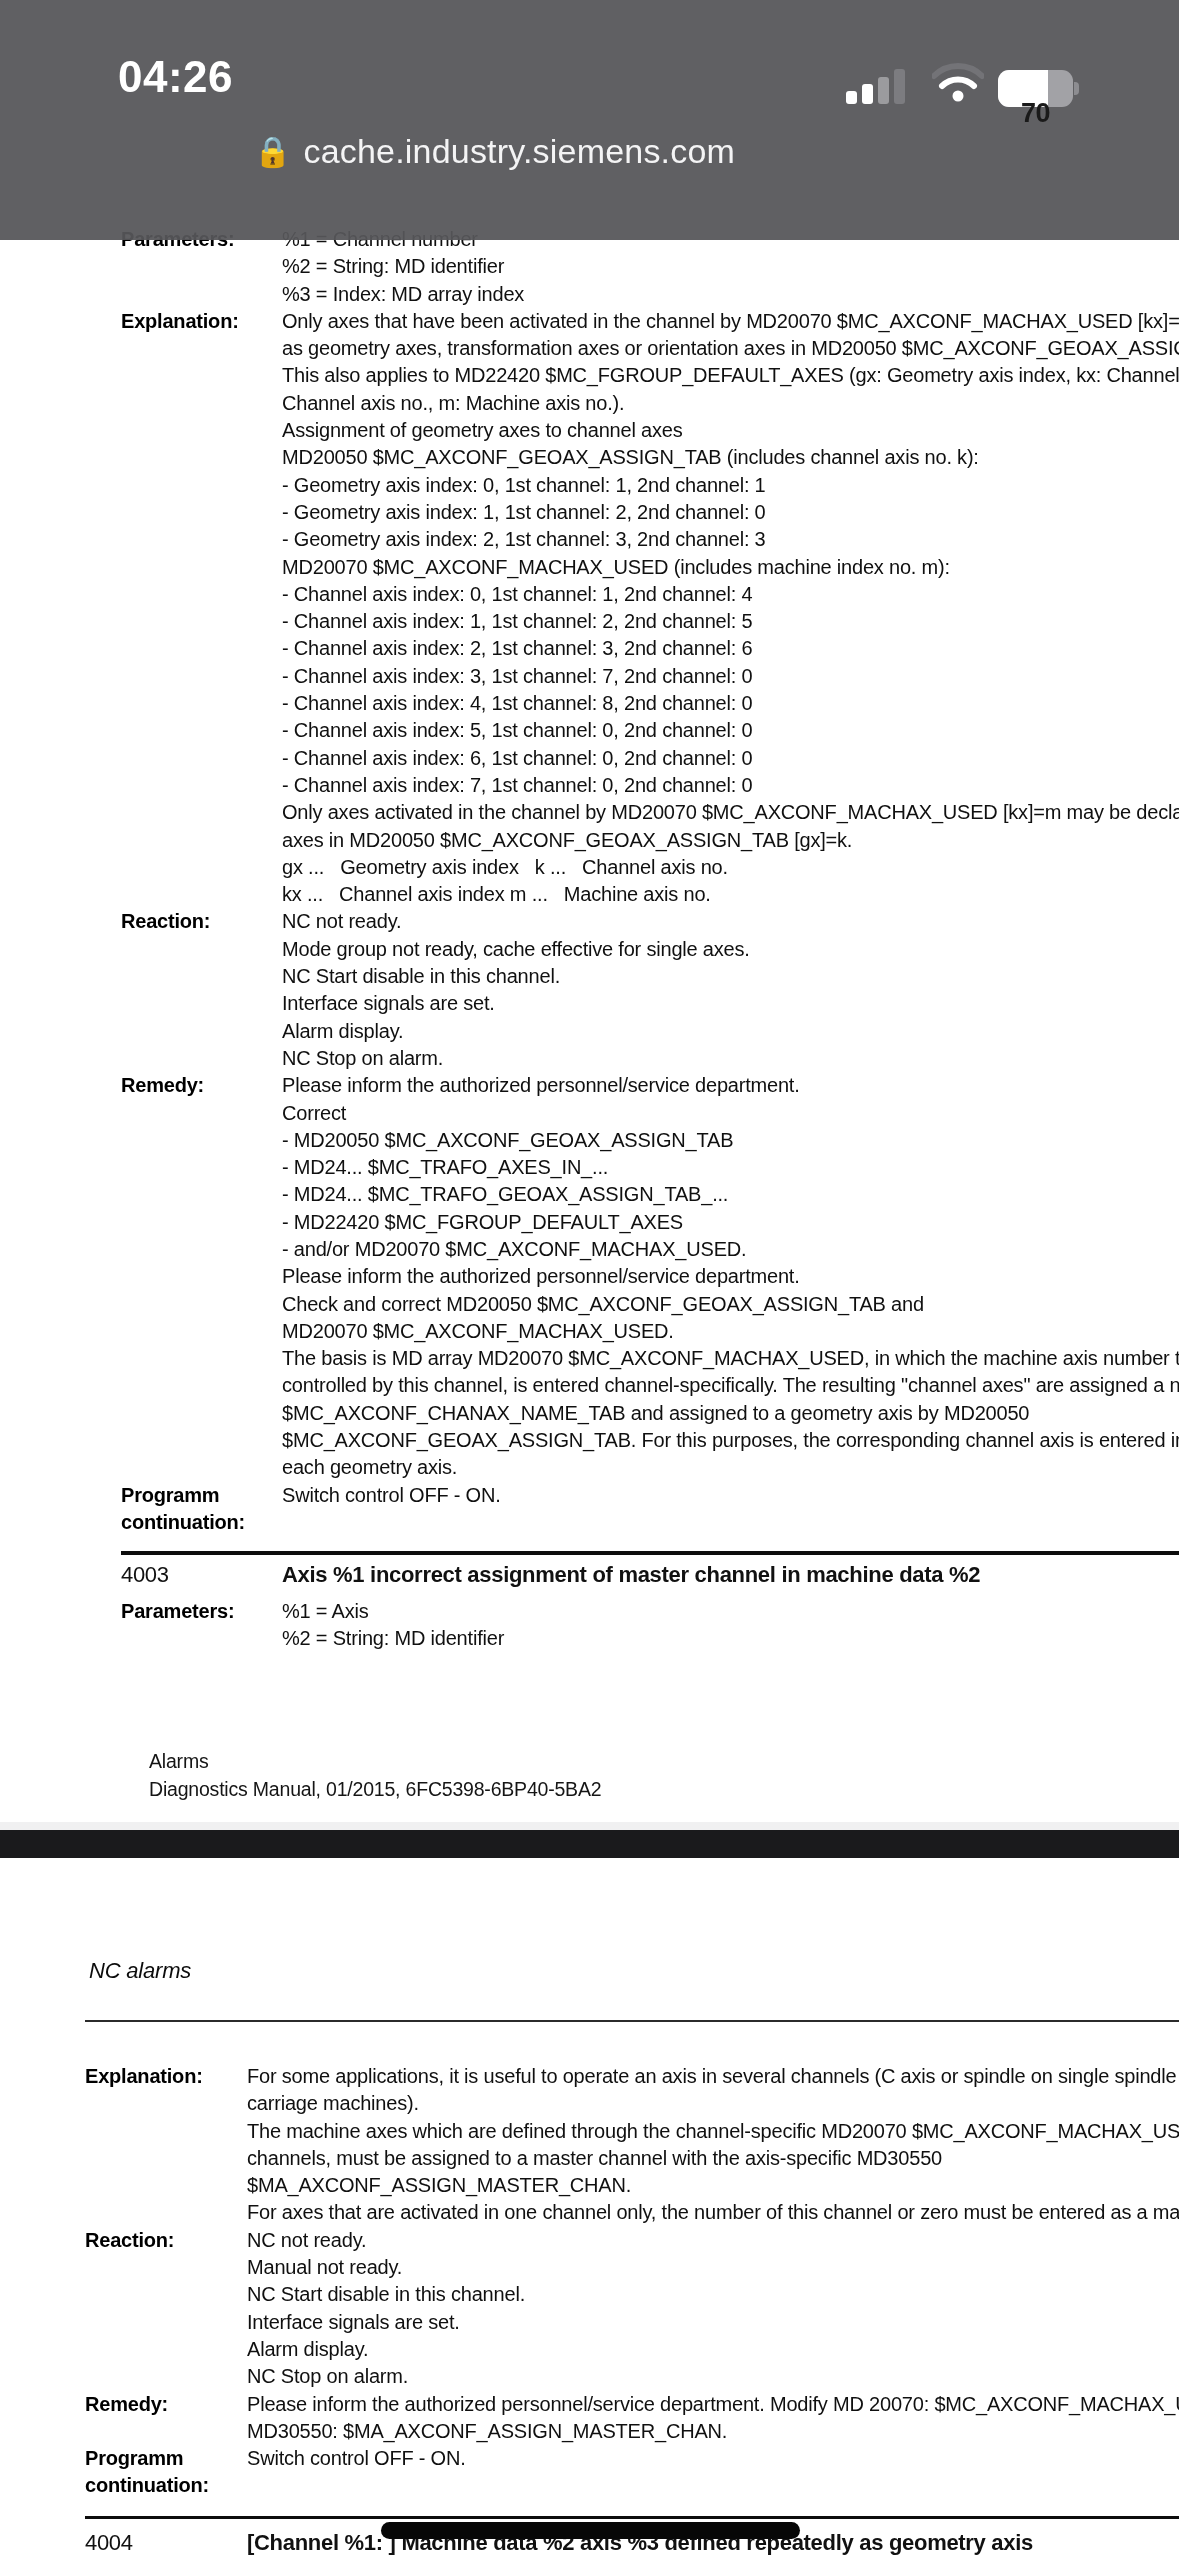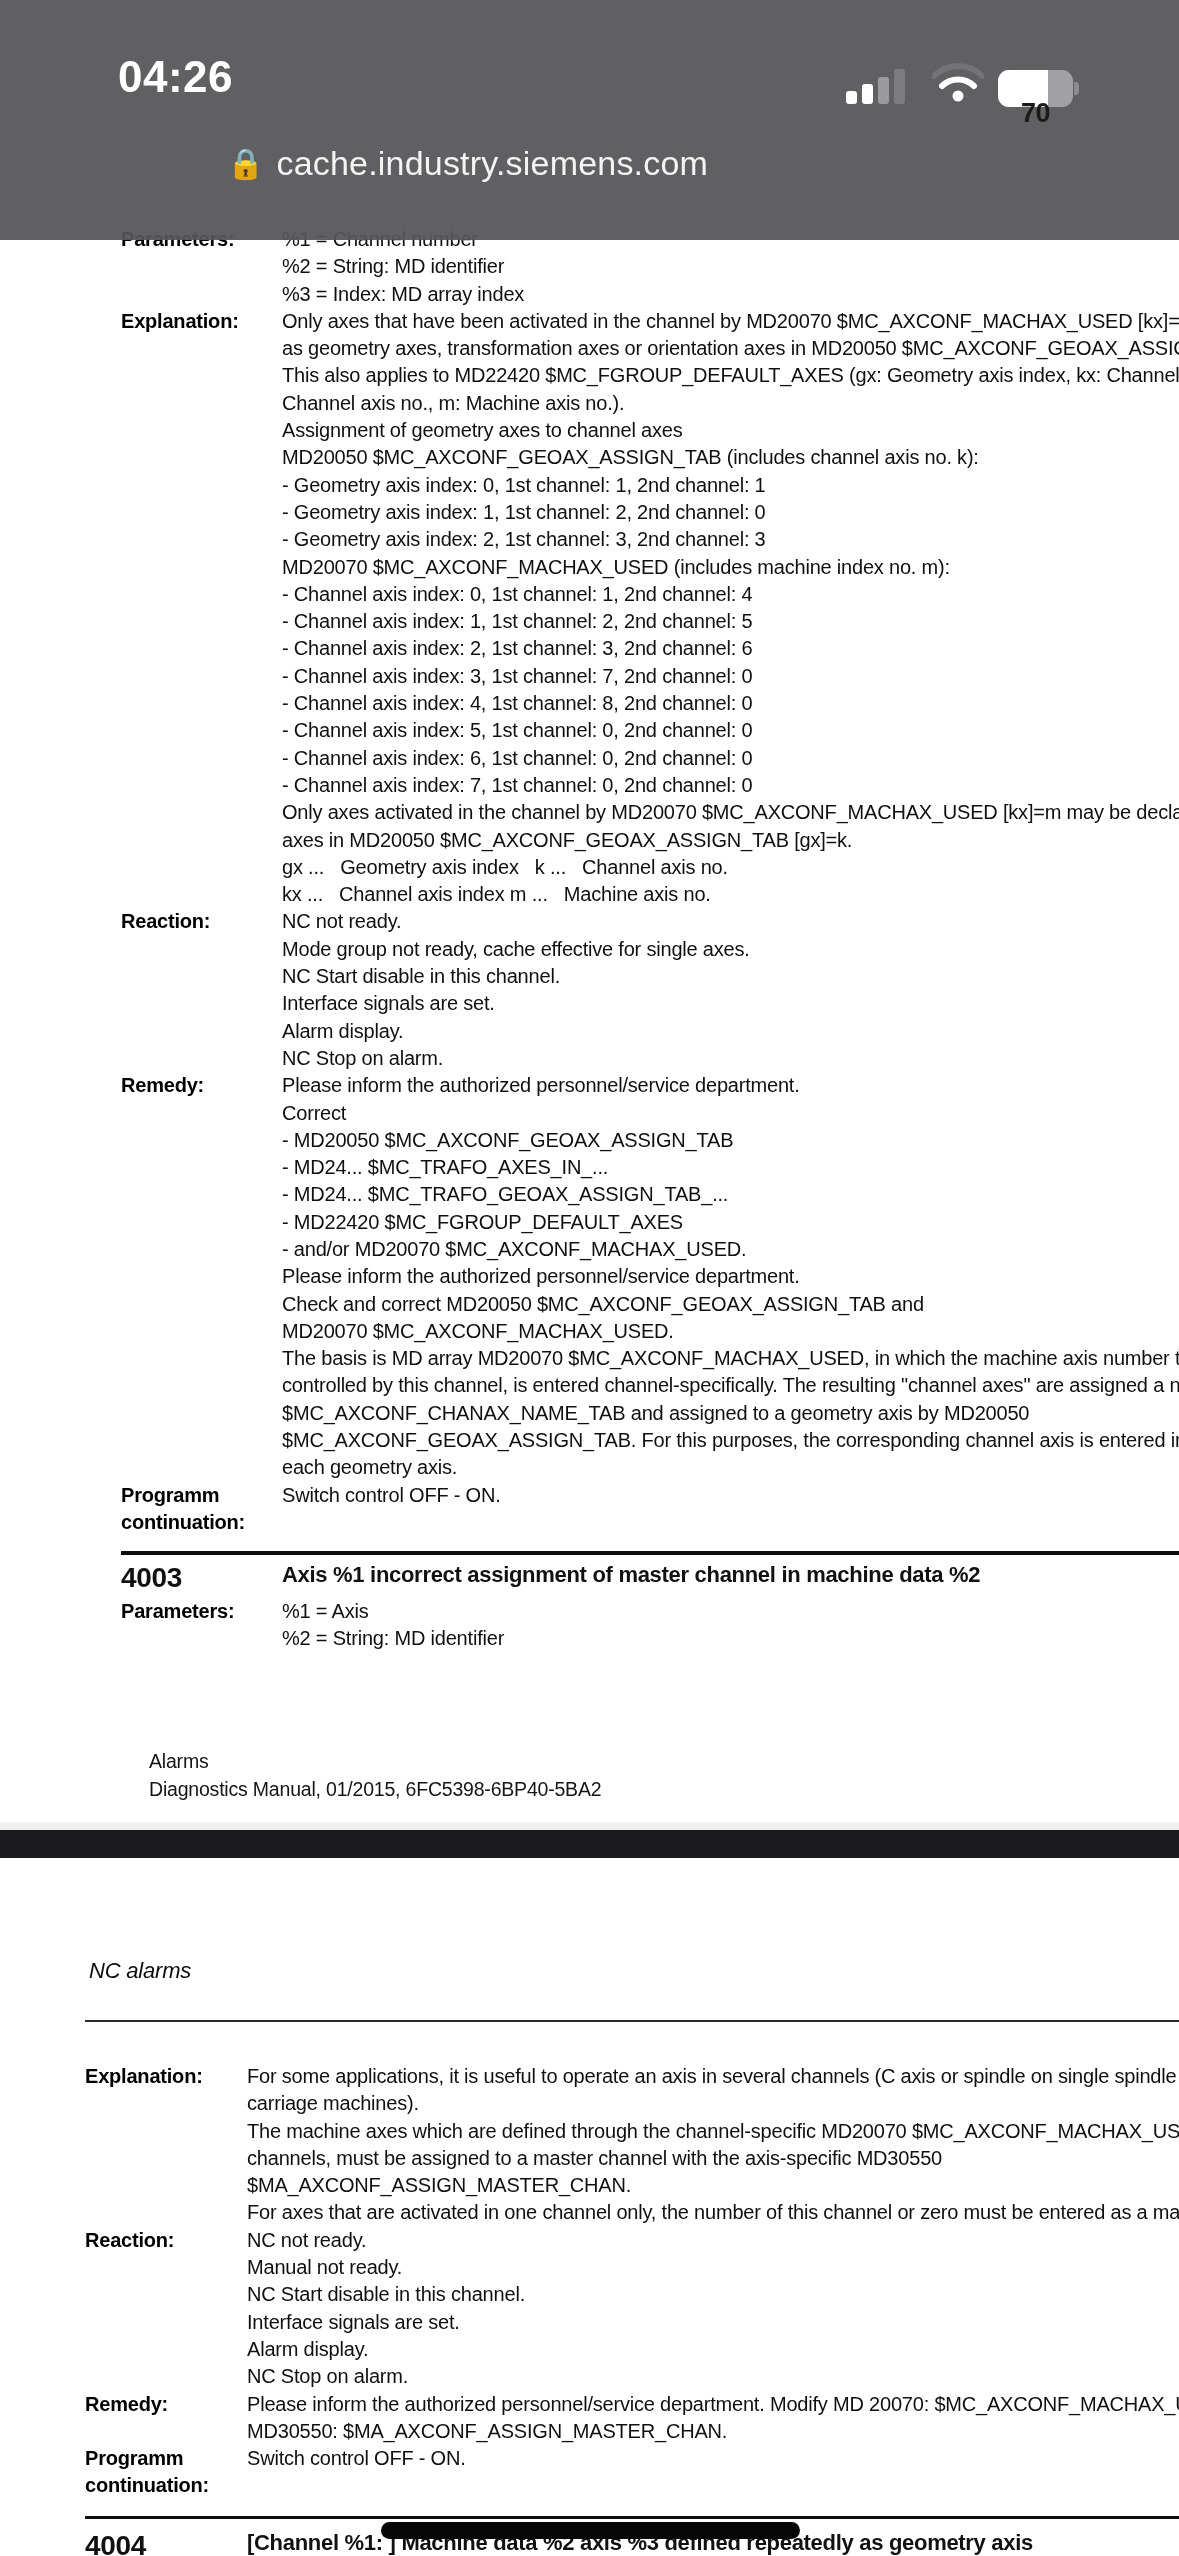--- a/index.html
+++ b/index.html
@@ -29,22 +29,22 @@
     position:absolute;left:0;top:0;width:75px;height:37px;border-radius:11px;
     background:#a2a2a6;overflow:hidden;
   }
   .batt-fill{position:absolute;left:0;top:0;height:37px;width:50px;background:#fff;}
   .batt-label{
     position:absolute;left:0;top:4px;width:75px;text-align:center;
     font-size:27px;font-weight:700;color:#1a1a1a;z-index:2;letter-spacing:-0.5px;margin-top:24px;
   }
   .batt-tip{position:absolute;left:76px;top:12px;width:5px;height:13px;border-radius:0 4px 4px 0;background:#8d8d91;}
   .urlrow{
-    position:absolute;top:144px;left:0;width:935px;height:50px;text-align:center;
-    font-size:34px;color:#f4f4f5;letter-spacing:0.2px;
+    position:absolute;top:132px;left:0;width:935px;height:50px;text-align:center;
+    font-size:34px;color:#f4f4f5;letter-spacing:0.2px;padding-left:27px;
   }
   .lock{display:inline-block;margin-right:12px;position:relative;top:-1px;color:#a6a6aa;font-size:30px;}
   
   .page{position:absolute;left:0;width:1179px;background:#fff;overflow:hidden;}
   .page1{top:0;height:1830px;}
   .page2{top:1858px;height:698px;}
   .gapband{position:absolute;left:0;top:1830px;width:1179px;height:28px;background:#1a1a1c;z-index:5;}
   .gapedge-t{position:absolute;left:0;top:1822px;width:1179px;height:8px;background:#f0f0f1;}
   .gapedge-b{position:absolute;left:0;top:1858px;width:1179px;height:5px;background:#f4f4f5;}
   
@@ -56,21 +56,21 @@
     flex:0 0 161px;font-weight:700;font-size:20px;line-height:27.3px;
     letter-spacing:-0.2px;color:#000;padding-right:8px;box-sizing:border-box;
   }
   .sec-body{flex:1 1 auto;overflow:hidden;min-width:0;}
   .line{
     font-size:20px;line-height:27.3px;height:27.3px;white-space:pre;
     letter-spacing:-0.2px;color:#101010;
   }
   .hrule{position:absolute;background:#0d0d0d;}
   .alarm-row{display:flex;position:absolute;right:0;}
-  .alarm-code{flex:0 0 161px;font-size:28px;font-weight:700;letter-spacing:-0.3px;}
+  .alarm-code{flex:0 0 161px;font-size:22px;font-weight:400;letter-spacing:-0.3px;}
   .alarm-title{flex:1 1 auto;font-size:22px;font-weight:700;letter-spacing:-0.3px;white-space:pre;overflow:hidden;min-width:0;}
   .footerblock{position:absolute;left:118px;top:1748px;margin-left:31px;}
   .fline{font-size:19.5px;line-height:27.5px;white-space:pre;letter-spacing:-0.2px;color:#151515;}
   .ncheader{position:absolute;left:89px;top:100px;font-size:22px;font-style:italic;letter-spacing:-0.2px;color:#0c0c0c;}
   .ncunderline{position:absolute;left:85px;right:0;top:162px;height:2px;background:#2b2b2b;}
   .home-indicator{
     position:absolute;left:381px;top:2522px;width:419px;height:17px;border-radius:9px;
     background:#070707;z-index:60;
   }
 </style>

